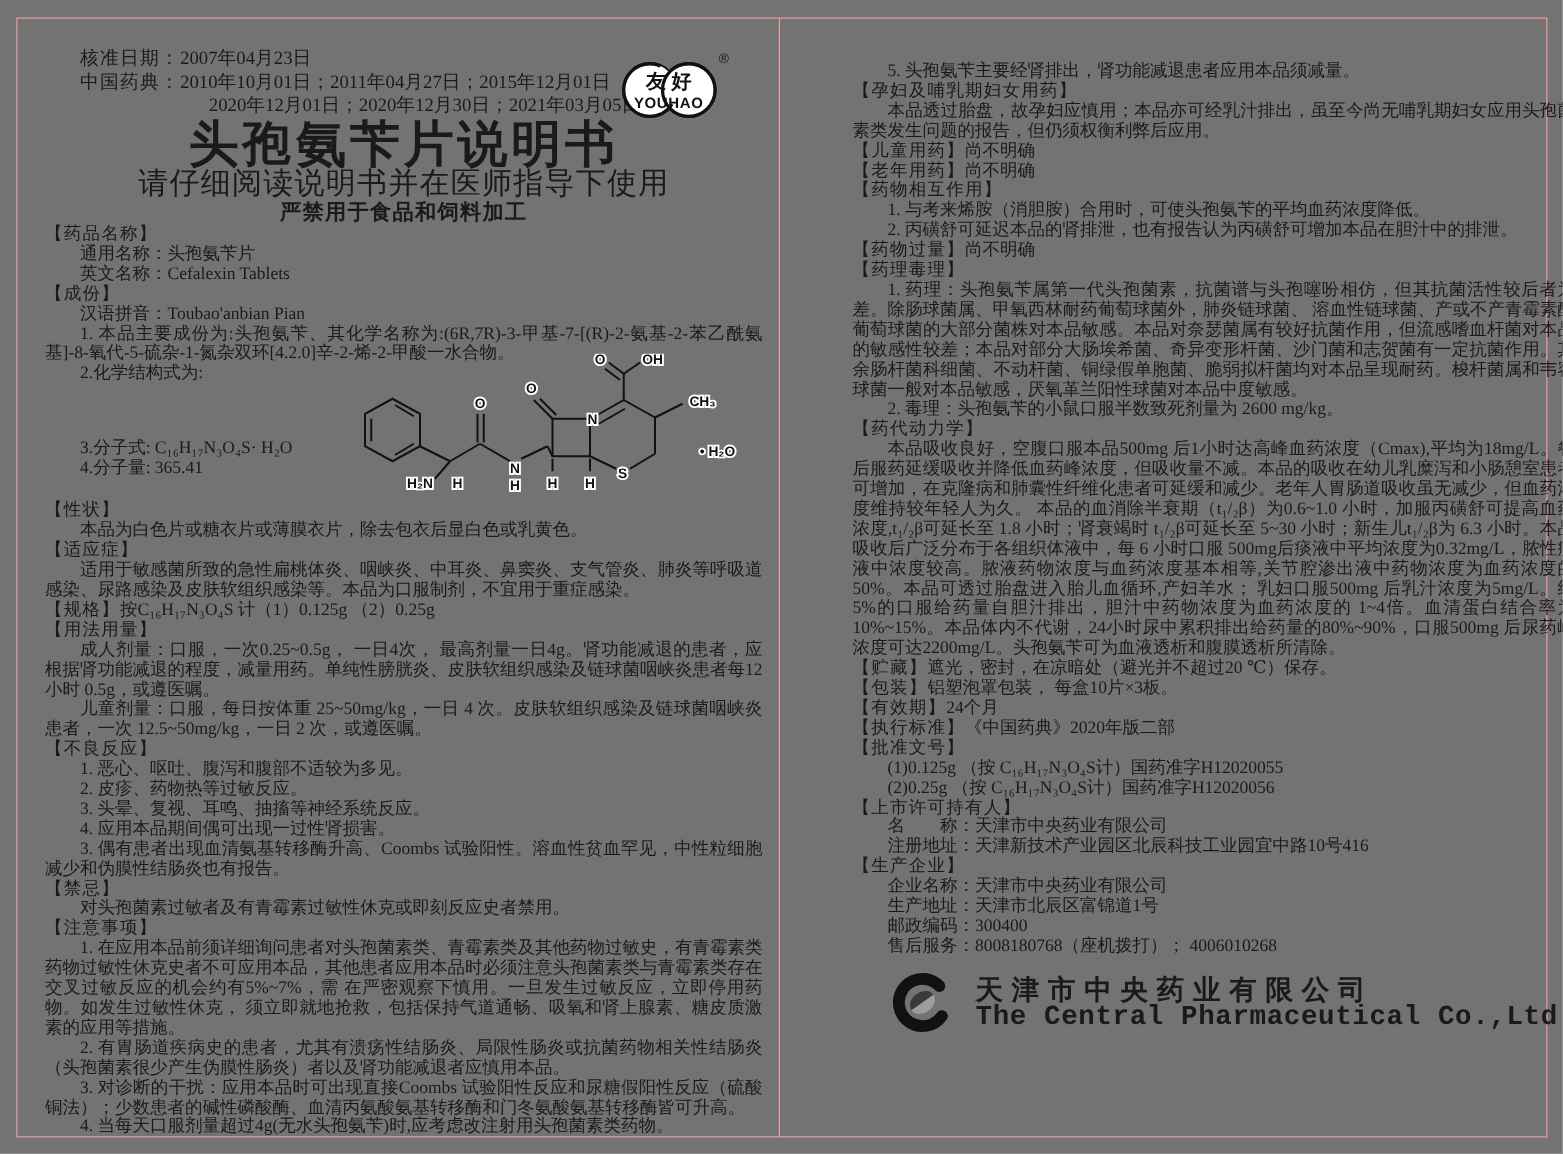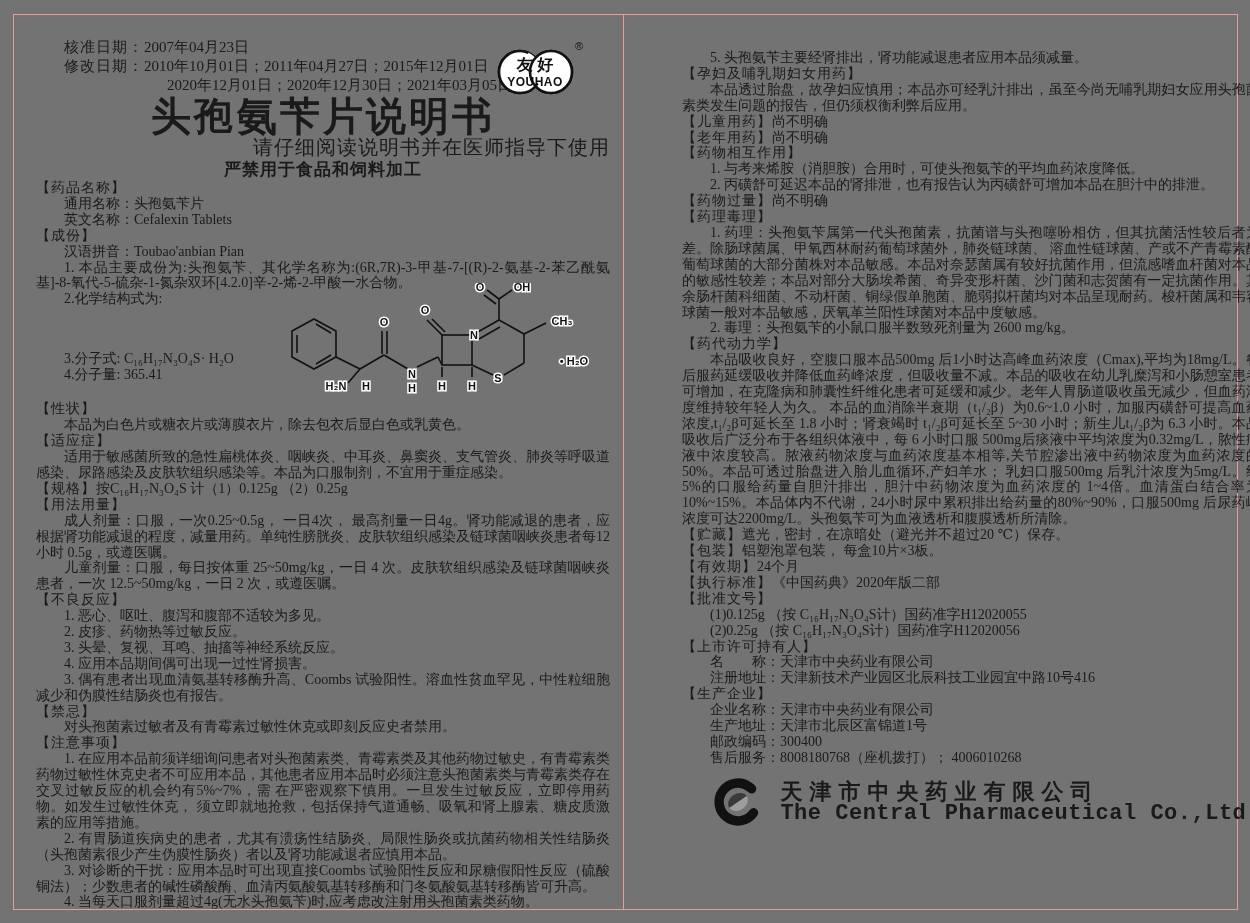--- a/index.html
+++ b/index.html
@@ -17,21 +17,21 @@
   .drow { white-space:nowrap; }
   .drow .lbl { letter-spacing:1px; }
   .dcont { margin-left:103px; }
 
   
   .brand { position:absolute; left:420px; top:0px; width:110px; height:66px; }
   .brand svg { display:block; }
 
   .doc-title { text-align:center; font-family:"Liberation Sans","DejaVu Sans",sans-serif;
                font-weight:900; font-size:40px; line-height:38px; letter-spacing:3px; margin-top:2px; }
-  .doc-sub   { text-align:right; font-size:20px; line-height:24px; letter-spacing:1px; }
+  .doc-sub   { text-align:center; font-size:24px; line-height:24px; letter-spacing:1px; }
   .doc-warn  { text-align:center; font-family:"Liberation Sans","DejaVu Sans",sans-serif;
                font-weight:bold; font-size:17px; line-height:21px; letter-spacing:1px; }
 
   .ln  { text-align:justify; }
   .pg  { text-align:justify; text-indent:2em; }
   .ind1 { padding-left:2em; }
   .sec-t { letter-spacing:1px; }
 
   .comp-row { display:flex; }
   .comp-left { width:250px; flex:0 0 250px; }
@@ -58,21 +58,21 @@
   <div class="frame"></div>
   <div class="divider"></div>
 
   <div class="col col-left">
 
     <div class="dates">
       <div class="drow">
         <span class="lbl">核准日期：</span><span>2007年04月23日</span>
       </div>
       <div class="drow">
-        <span class="lbl">修改日期：</span><span>2010年10月01日；2011年04月27日；2015年12月01日</span>
+        <span class="lbl">中国药典：</span><span>2010年10月01日；2011年04月27日；2015年12月01日</span>
       </div>
       <div class="drow dcont">2020年12月01日；2020年12月30日；2021年03月05日</div>
 
       <div class="brand">
         <svg width="110" height="66" viewBox="0 0 110 66">
           <circle cx="36" cy="34" r="21" fill="#fff" stroke="#111" stroke-width="2.6"></circle>
           <circle cx="67" cy="34" r="21" fill="#fff" stroke="#111" stroke-width="2.6"></circle>
           <circle cx="36" cy="34" r="21" fill="#fff"></circle>
           <circle cx="67" cy="34" r="21" fill="#fff" stroke="#111" stroke-width="2.6"></circle>
           <circle cx="36" cy="34" r="21" fill="none" stroke="#111" stroke-width="2.6" stroke-dasharray="95 37" stroke-dashoffset="-12"></circle>

